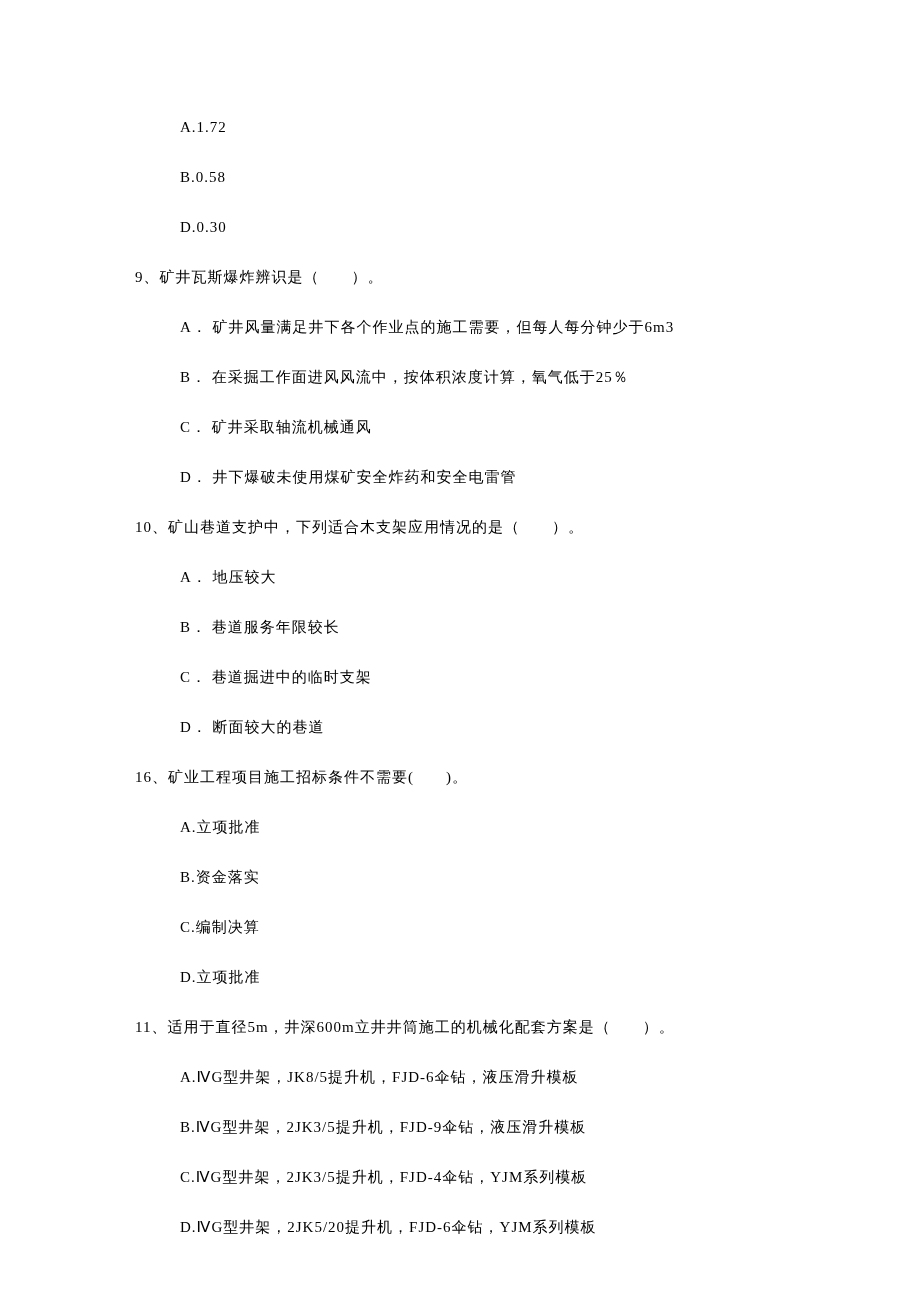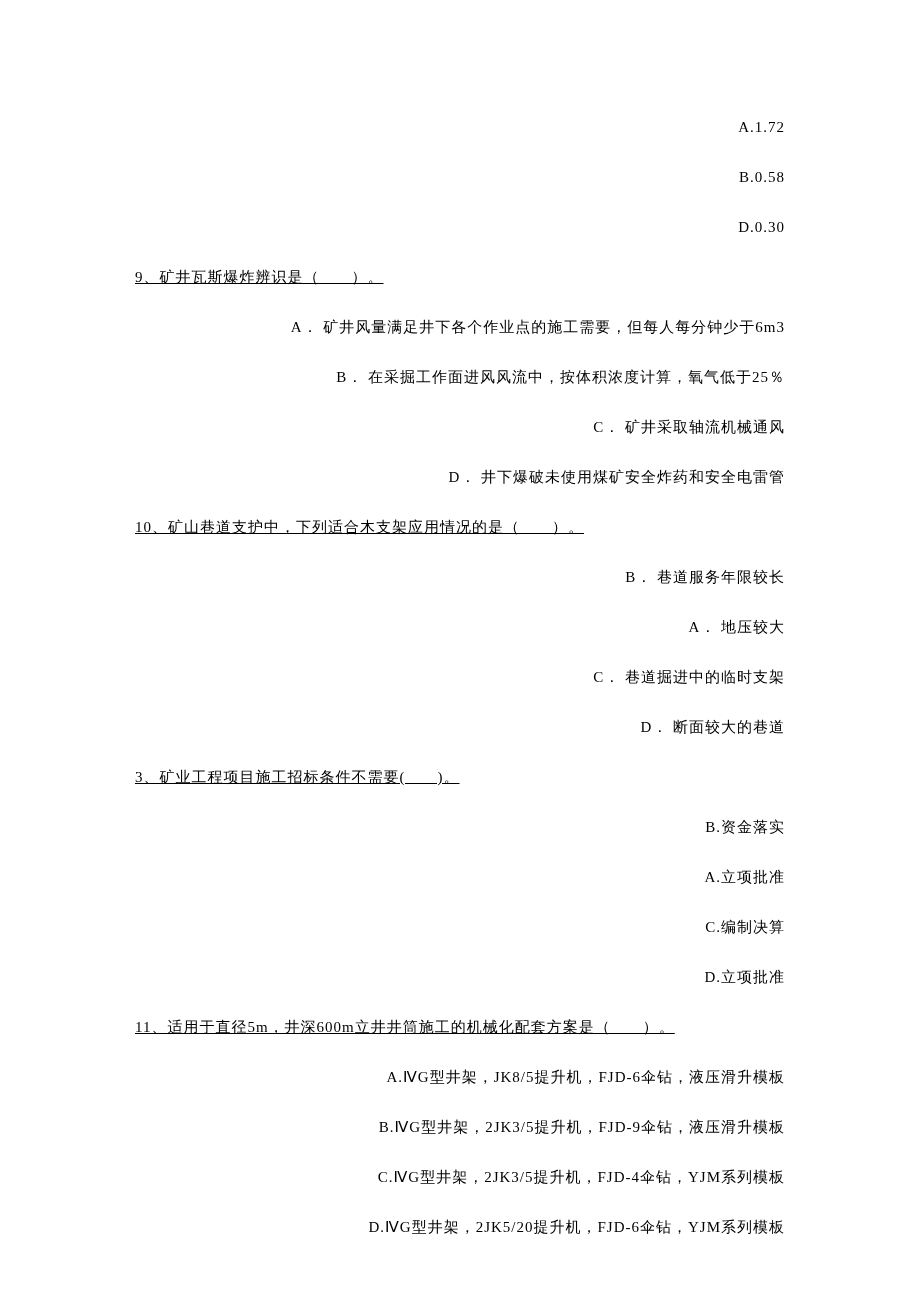--- a/index.html
+++ b/index.html
@@ -14,53 +14,51 @@
     .content {
       padding: 115px 135px 60px 135px;
       font-size: 15px;
       line-height: 1.6;
       color: #000;
     }
     .option {
       margin-left: 45px;
       margin-bottom: 26px;
       letter-spacing: 1px;
-      text-align: right;
     }
     .question {
       margin-bottom: 26px;
       margin-top: 10px;
       letter-spacing: 1px;
-      text-decoration: underline;
     }
   </style>
 </head>
 <body>
 
 <div class="content">
 
   <div class="option">A.1.72</div>
   <div class="option">B.0.58</div>
   <div class="option">D.0.30</div>
 
   <div class="question">9、矿井瓦斯爆炸辨识是（　　）。</div>
   <div class="option">A． 矿井风量满足井下各个作业点的施工需要，但每人每分钟少于6m3</div>
   <div class="option">B． 在采掘工作面进风风流中，按体积浓度计算，氧气低于25％</div>
   <div class="option">C． 矿井采取轴流机械通风</div>
   <div class="option">D． 井下爆破未使用煤矿安全炸药和安全电雷管</div>
 
   <div class="question">10、矿山巷道支护中，下列适合木支架应用情况的是（　　）。</div>
+  <div class="option">A． 地压较大</div>
   <div class="option">B． 巷道服务年限较长</div>
-  <div class="option">A． 地压较大</div>
   <div class="option">C． 巷道掘进中的临时支架</div>
   <div class="option">D． 断面较大的巷道</div>
 
-  <div class="question">3、矿业工程项目施工招标条件不需要(　　)。</div>
+  <div class="question">16、矿业工程项目施工招标条件不需要(　　)。</div>
+  <div class="option">A.立项批准</div>
   <div class="option">B.资金落实</div>
-  <div class="option">A.立项批准</div>
   <div class="option">C.编制决算</div>
   <div class="option">D.立项批准</div>
 
   <div class="question">11、适用于直径5m，井深600m立井井筒施工的机械化配套方案是（　　）。</div>
   <div class="option">A.ⅣG型井架，JK8/5提升机，FJD‐6伞钻，液压滑升模板</div>
   <div class="option">B.ⅣG型井架，2JK3/5提升机，FJD‐9伞钻，液压滑升模板</div>
   <div class="option">C.ⅣG型井架，2JK3/5提升机，FJD‐4伞钻，YJM系列模板</div>
   <div class="option">D.ⅣG型井架，2JK5/20提升机，FJD‐6伞钻，YJM系列模板</div>
 
 </div>

